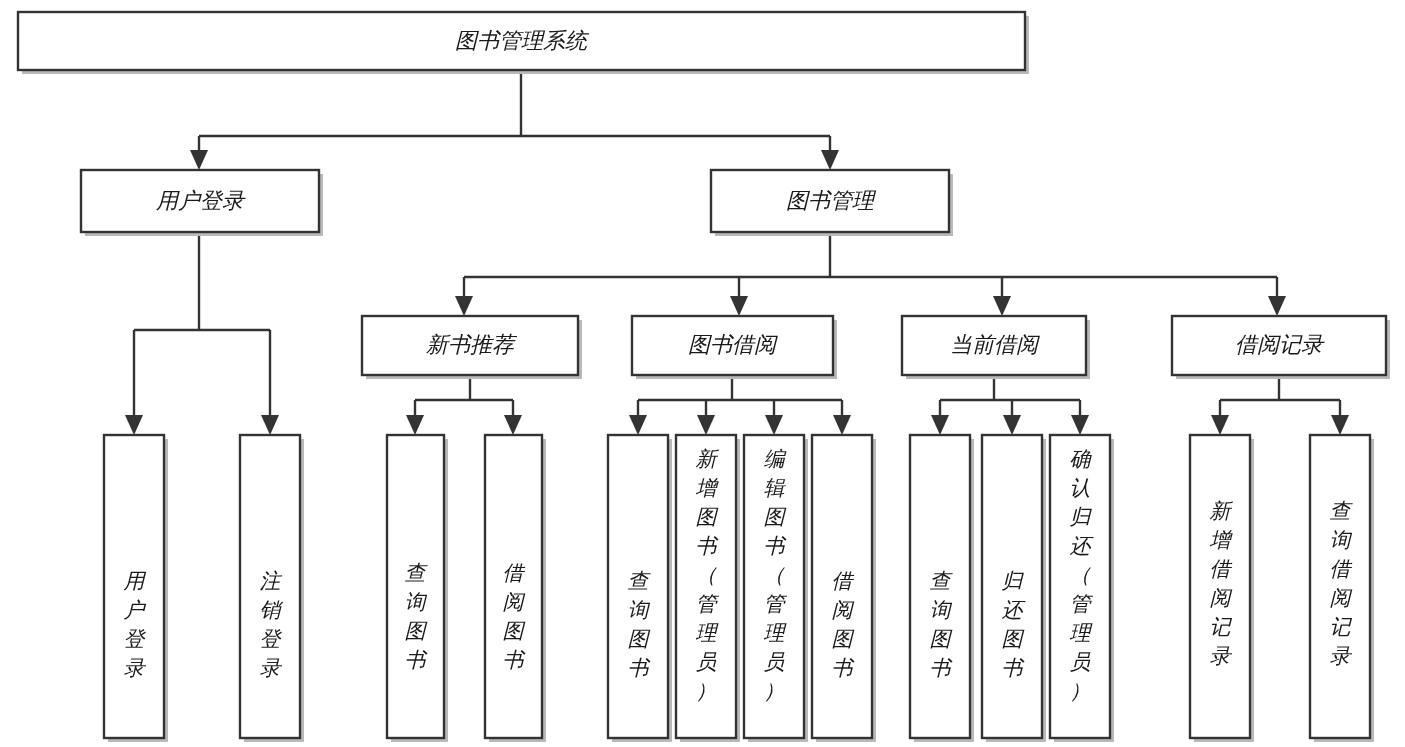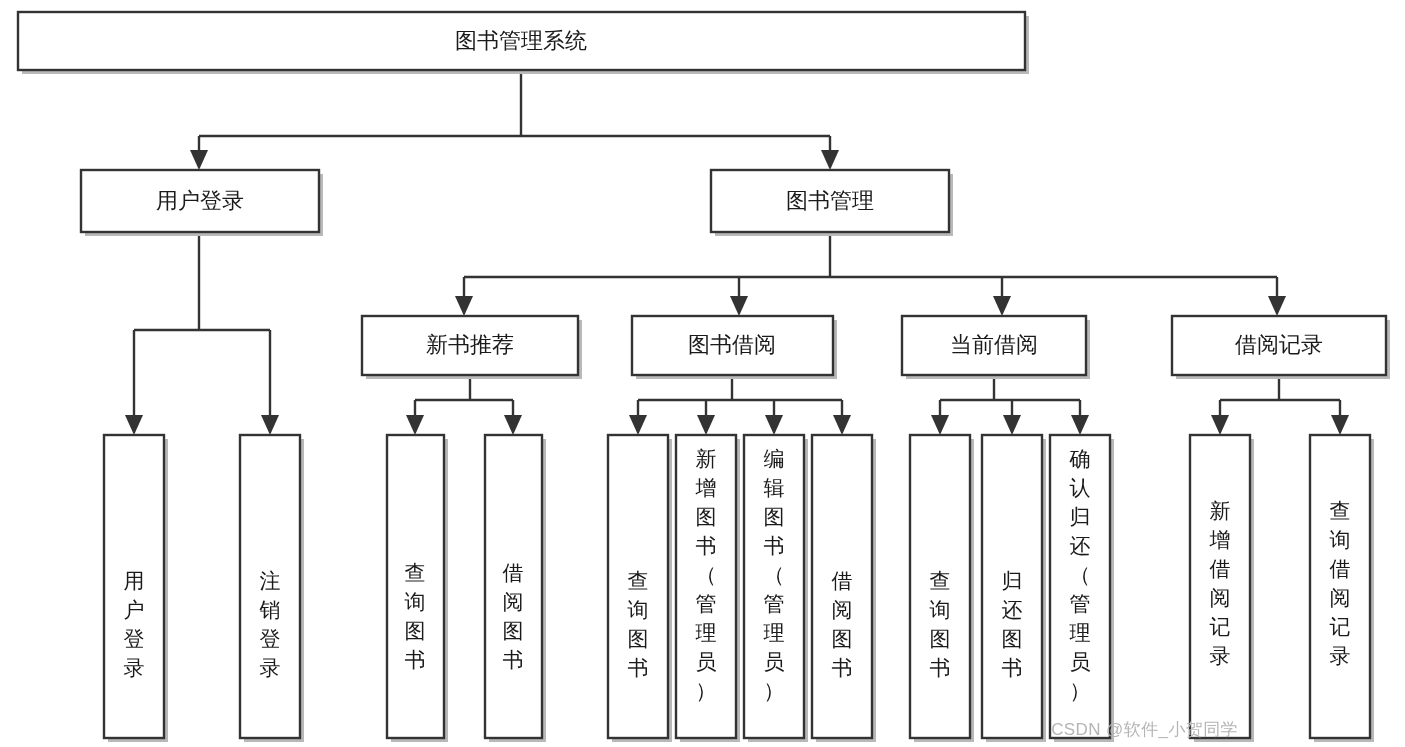--- a/index.html
+++ b/index.html
@@ -13,20 +13,21 @@
     font-family: "Liberation Sans", "DejaVu Sans", sans-serif;
     overflow: hidden;
     position: relative;
   }
   #diagram-root {
     position: absolute;
     left: 0;
     top: 0;
     width: 1254px;
     height: 747px;
+    font-style: italic;
   }
   svg.flow {
     display: block;
     width: 1405px;
     height: 747px;
   }
   .node-box {
     fill: #ffffff;
     stroke: #333333;
     stroke-width: 2.4;
@@ -253,14 +254,13 @@
     </g>
 
     <g>
       <rect class="node-shadow" x="1314" y="439" width="60" height="303"></rect>
       <rect class="node-box" x="1310" y="435" width="60" height="303"></rect>
       <text class="node-label-v" x="1340" y="518"><tspan x="1340" y="518">查</tspan><tspan x="1340" y="547">询</tspan><tspan x="1340" y="576">借</tspan><tspan x="1340" y="605">阅</tspan><tspan x="1340" y="634">记</tspan><tspan x="1340" y="663">录</tspan></text>
     </g>
 
   </svg>
 
-  <div class="watermark">CSDN @软件_小贺同学</div>
 </div>
 
 </body></html>

